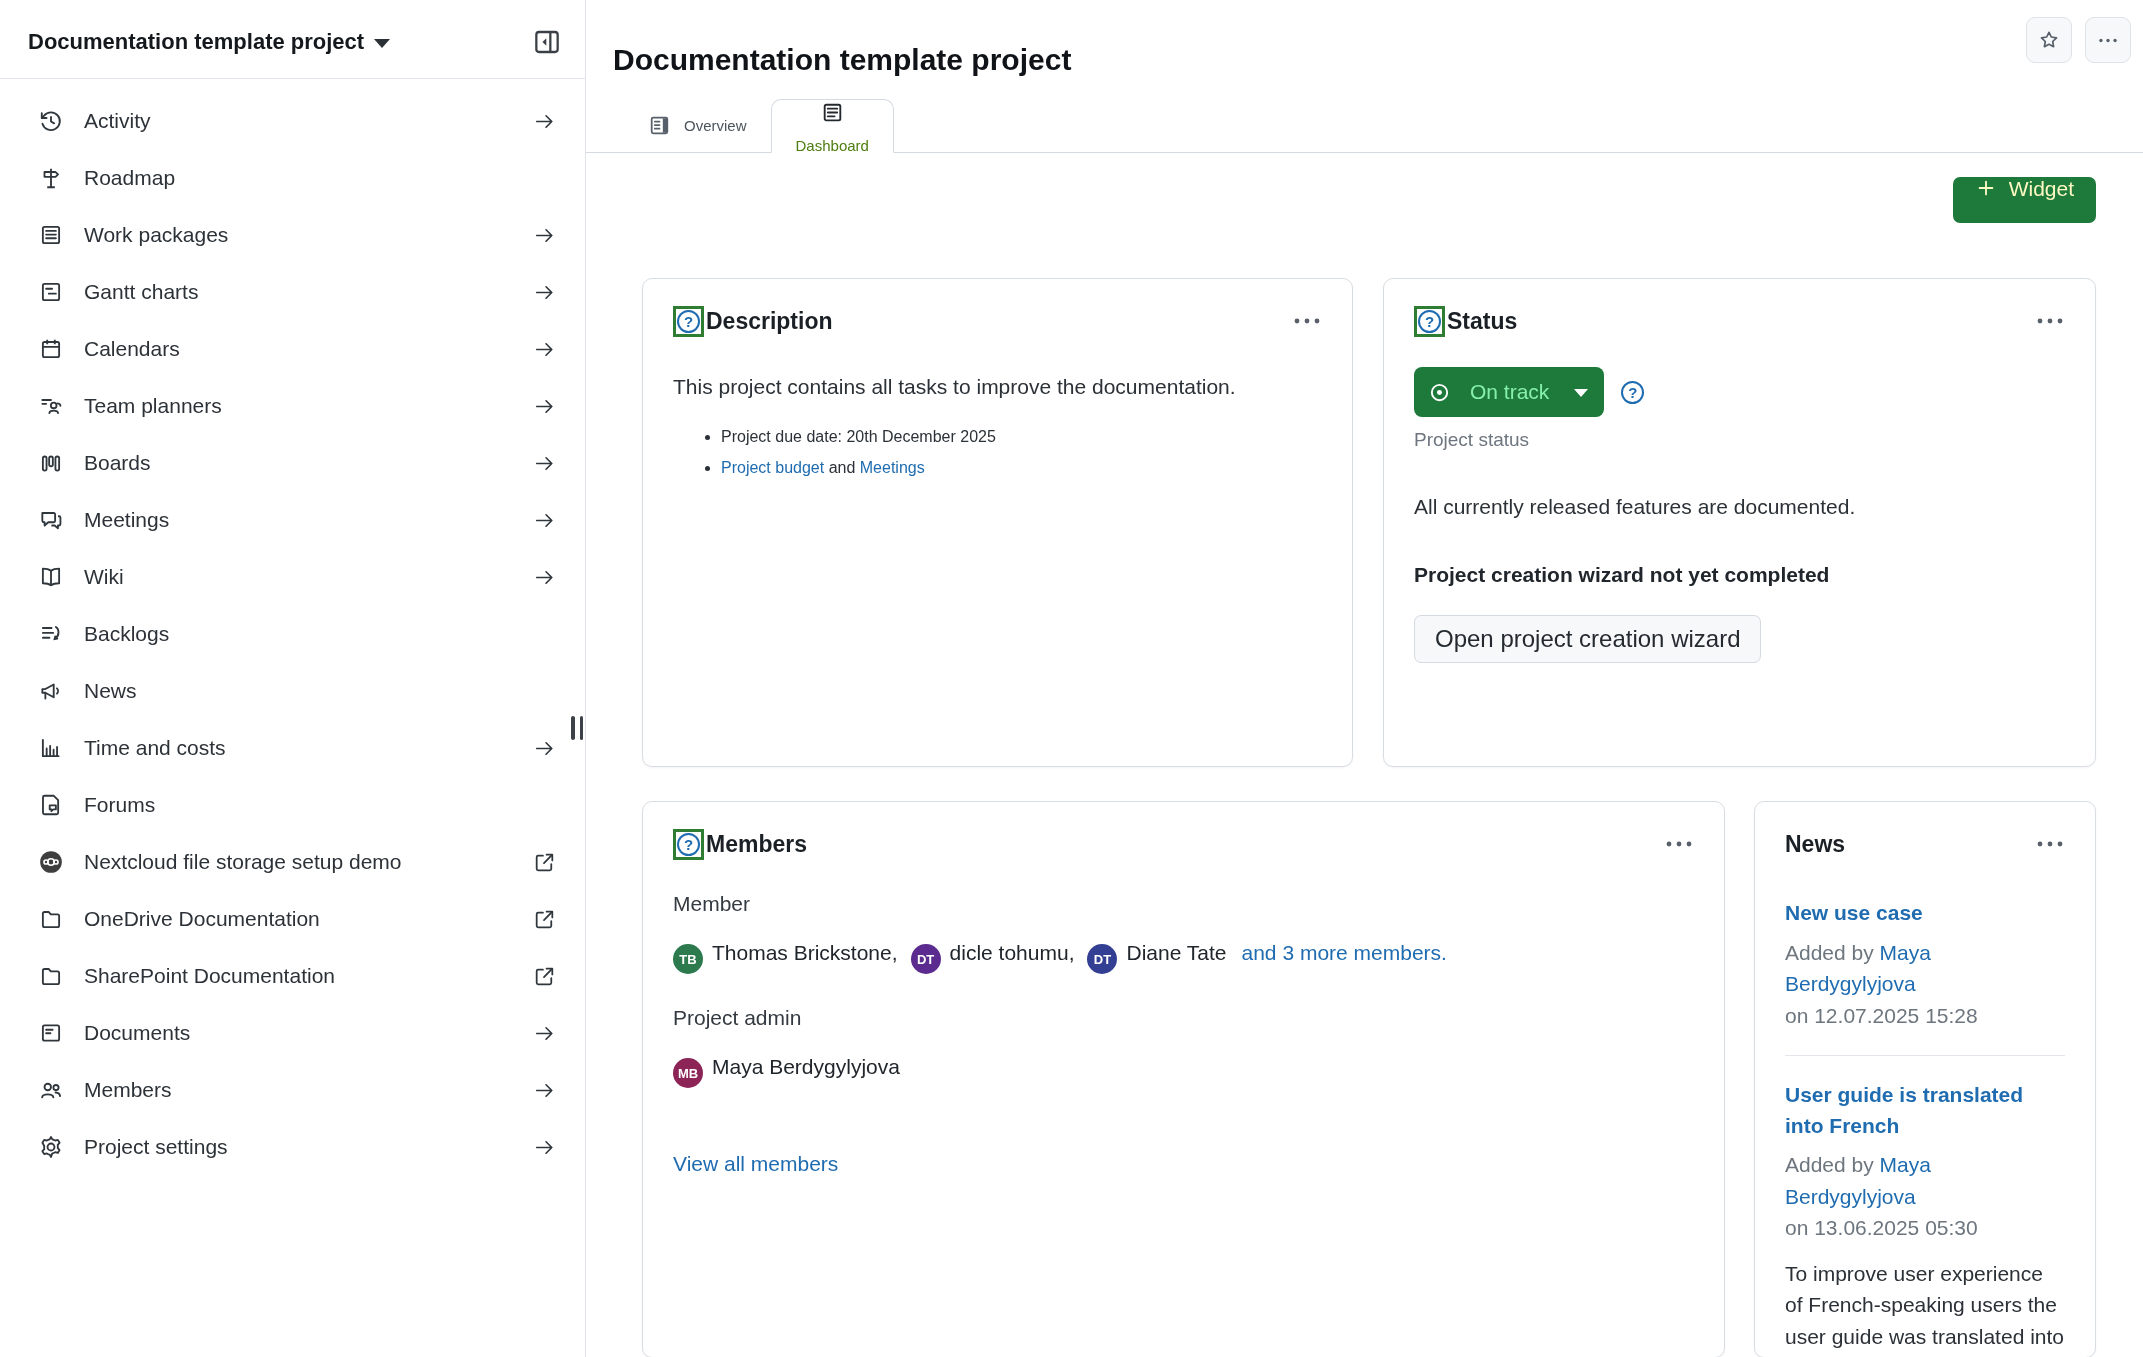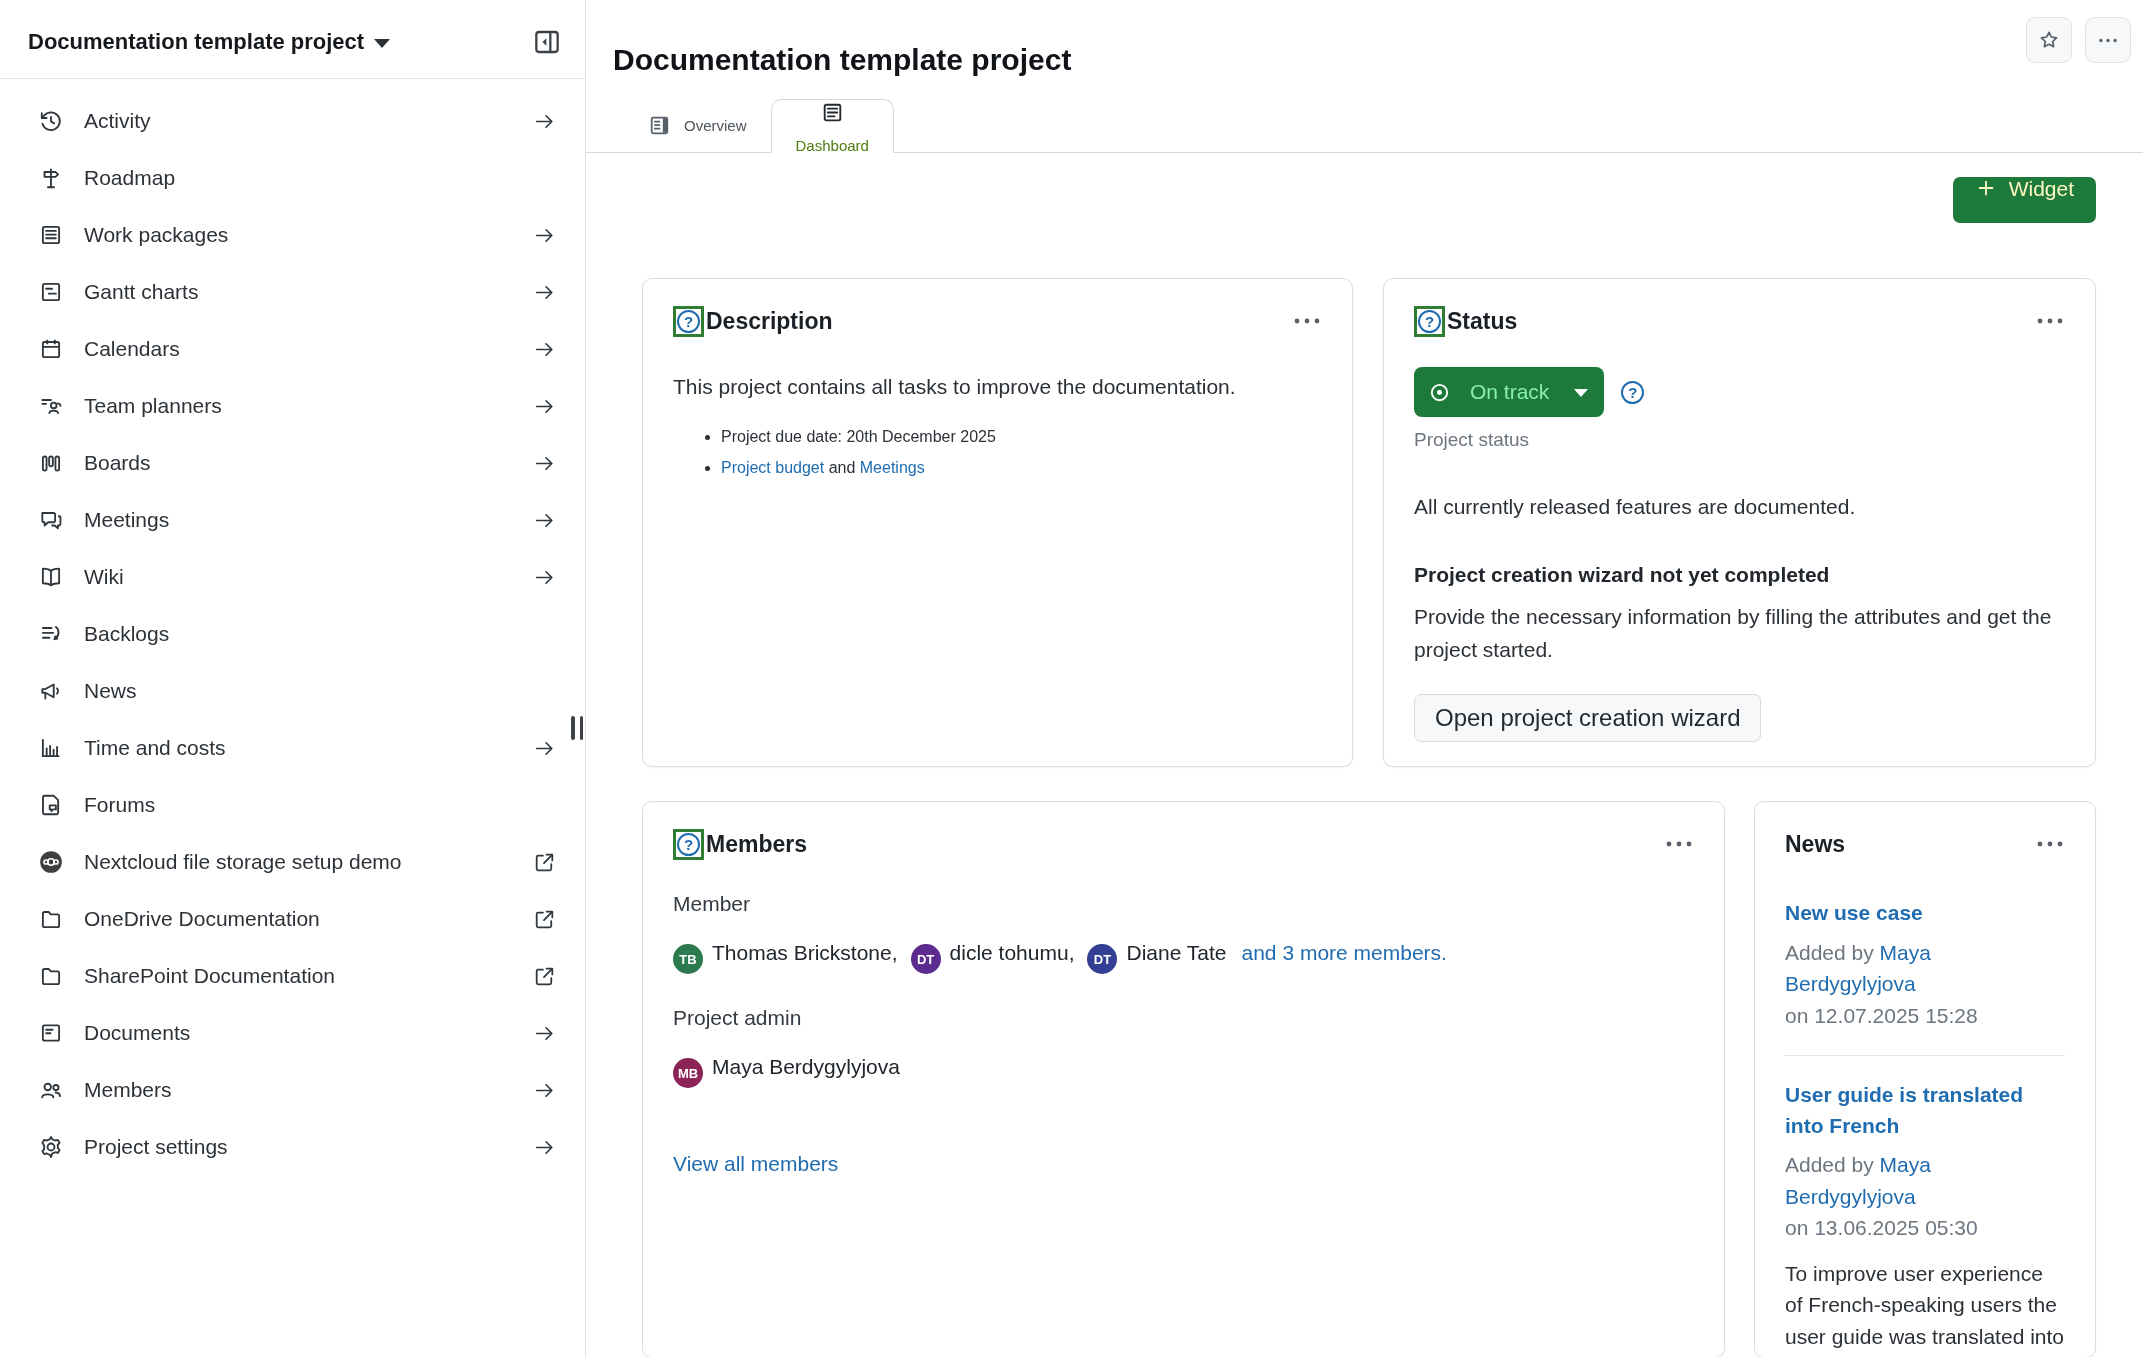--- a/index.html
+++ b/index.html
@@ -482,21 +482,20 @@
                 </svg>
               </span>
             <span>On track</span>
             <span class="ontrack-caret"></span>
           </button>
           <span class="help-icon status-help">?</span>
         </div>
         <div class="status-caption">Project status</div>
         <div class="status-summary">All currently released features are documented.</div>
         <div class="status-heading">Project creation wizard not yet completed</div>
-        <div class="status-para">Provide the necessary information by filling the attributes and get the project started.</div>
         <button class="wizard-btn">Open project creation wizard</button>
       </section>
     </div>
 
     <div class="grid2">
 
       <section class="card h2">
         <div class="card-head">
           <span class="help-annot">
               <span class="help-icon">?</span>

